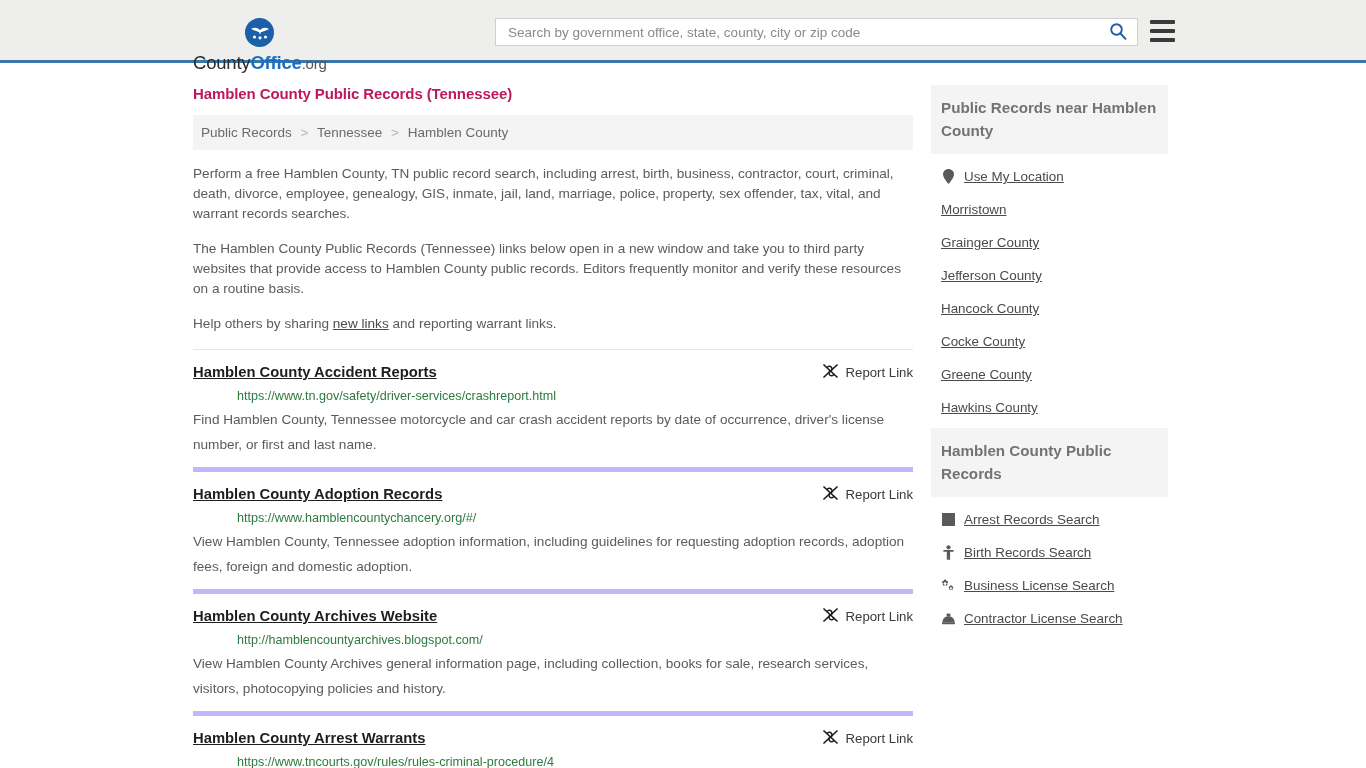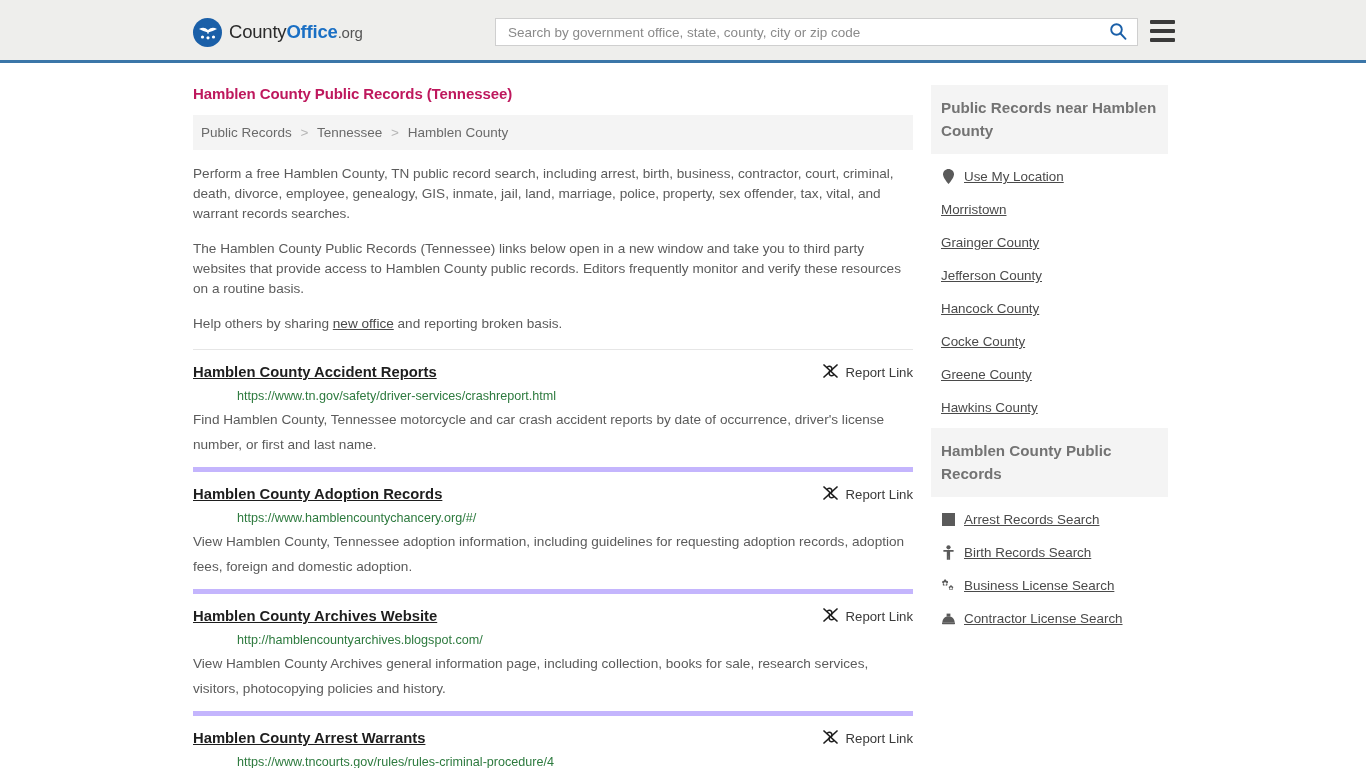--- a/index.html
+++ b/index.html
@@ -24,20 +24,21 @@
     position: relative;
   }
   .logo-wrap {
     position: absolute;
     left: 193px;
     top: 18px;
     display: flex;
     align-items: center;
     gap: 7px;
     text-decoration: none;
+    flex-direction: column;
   }
   .logo-mark {
     width: 29px; height: 29px;
     border-radius: 50%;
     background: #1a5fa8;
     display: flex; flex-direction: column;
     align-items: center; justify-content: center;
     flex: none;
     overflow: hidden;
   }
@@ -267,21 +268,21 @@
         <a href="#">Public Records</a>
         <span class="sep">&gt;</span>
         <a href="#">Tennessee</a>
         <span class="sep">&gt;</span>
         <a href="#">Hamblen County</a>
       </div>
 
       <div class="intro">
         <p>Perform a free Hamblen County, TN public record search, including arrest, birth, business, contractor, court, criminal, death, divorce, employee, genealogy, GIS, inmate, jail, land, marriage, police, property, sex offender, tax, vital, and warrant records searches.</p>
         <p>The Hamblen County Public Records (Tennessee) links below open in a new window and take you to third party websites that provide access to Hamblen County public records. Editors frequently monitor and verify these resources on a routine basis.</p>
-        <p><span>Help others by sharing </span><a class="inline-link" href="#">new office</a><span> and reporting broken basis.</span></p>
+        <p><span>Help others by sharing </span><a class="inline-link" href="#">new links</a><span> and reporting warrant links.</span></p>
       </div>
 
       <div id="record-list">
           <div class="record">
             <div class="record-head">
               <a class="record-title" href="#">Hamblen County Accident Reports</a>
               <span class="report-link">
                 <span><svg width="17" height="16" viewBox="0 0 17 16">
                     <path d="M2 2 L15 14" stroke="#1e1e1e" stroke-width="1.7" stroke-linecap="round" fill="none"></path>
                     <path d="M15 2 L2 14" stroke="#1e1e1e" stroke-width="1.7" stroke-linecap="round" fill="none"></path>

